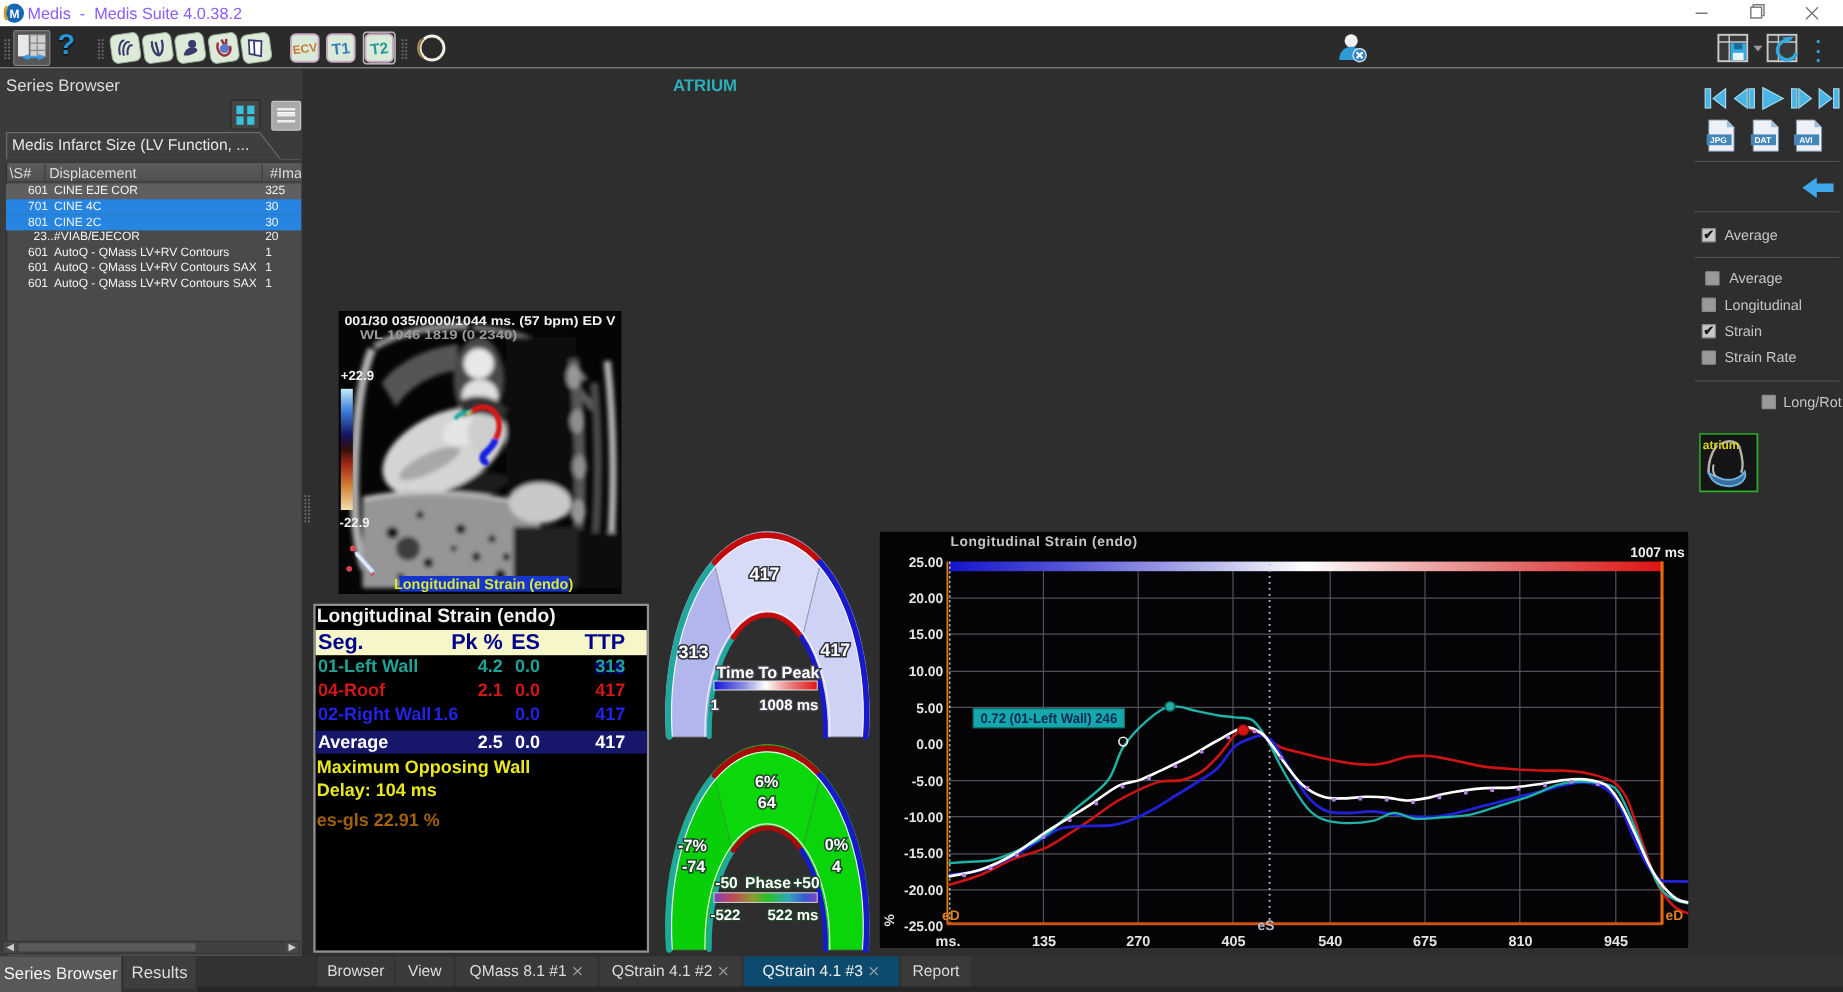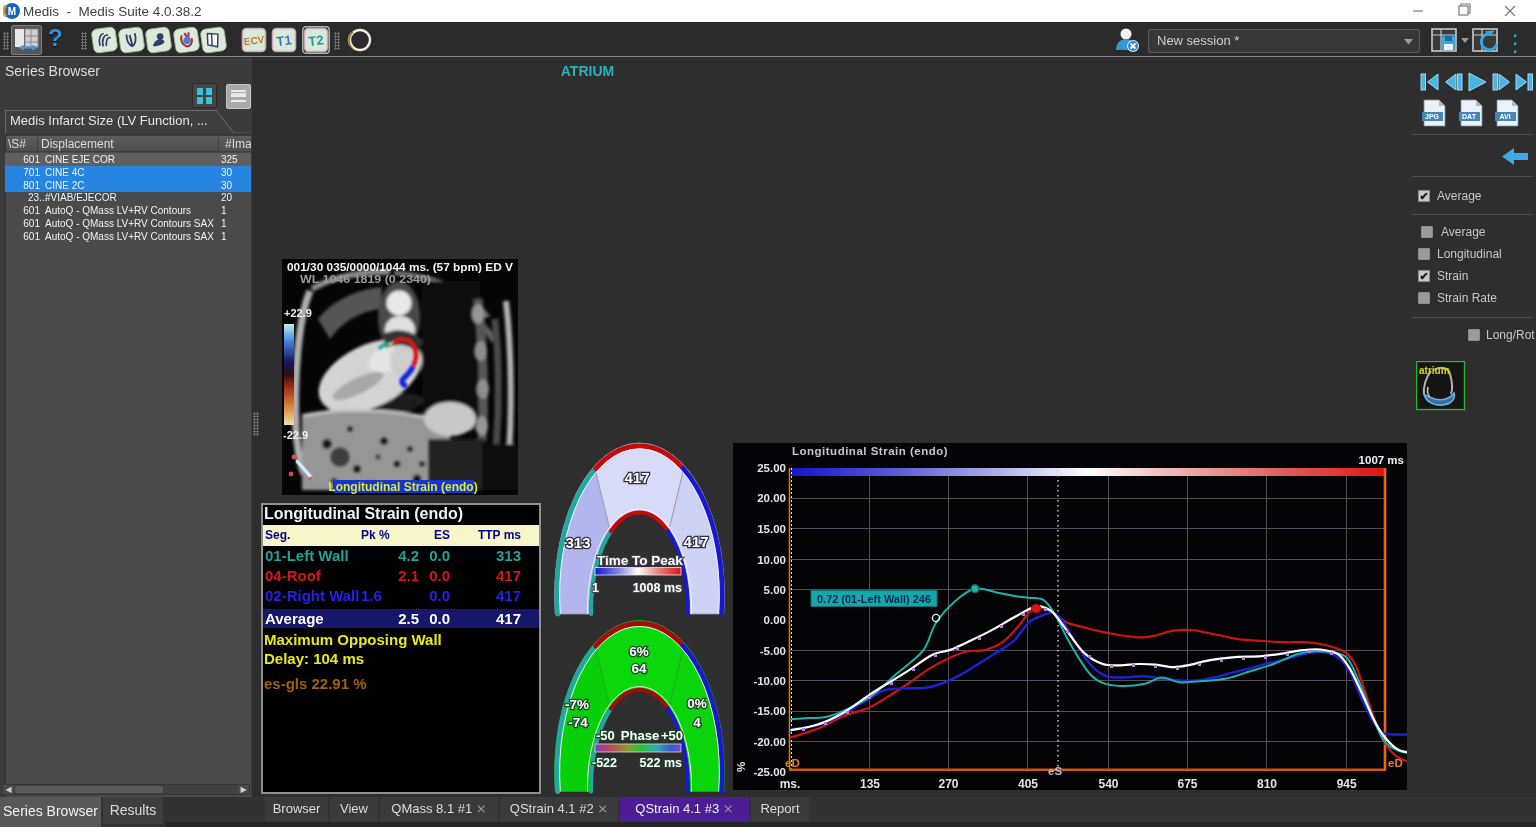--- a/index.html
+++ b/index.html
@@ -15,21 +15,21 @@
 .tab{position:absolute;top:797px;height:25px;background:#3a3a3a;color:#dcdcdc;font-size:13px;line-height:24px;text-align:center}
 </style></head>
 <body>
 
 <div id="titlebar">
  <svg class="abs" style="left:3px;top:2px" width="18" height="18" viewBox="0 0 18 18">
   <circle cx="9" cy="9" r="8" fill="#1766b4"></circle>
   <path d="M3,14.5 A8,8 0 0 1 3,3.5" stroke="#c9a227" stroke-width="2.6" fill="none"></path>
   <text x="9" y="12.6" font-size="10" font-weight="bold" fill="#fff" text-anchor="middle">M</text>
  </svg>
- <div class="abs" style="left:23px;top:4px;font-size:13.5px;color:#404040">Medis&nbsp;&nbsp;-&nbsp;&nbsp;Medis Suite 4.0.38.2</div>
+ <div class="abs" style="left:23px;top:4px;font-size:13.5px;color:#8b5cf6">Medis&nbsp;&nbsp;-&nbsp;&nbsp;Medis Suite 4.0.38.2</div>
  <svg class="abs" style="left:1406px;top:0" width="130" height="22" viewBox="0 0 130 22">
   <g stroke="#7a7a7a" stroke-width="1.2" fill="none">
    <path d="M7,11 h10"></path>
    <rect x="53" y="6" width="9" height="9"></rect>
         <path d="M55,6 v-2 h9 v9 h-2"></path>
    <path d="M99,6 l10,10 M109,6 l-10,10"></path>
   </g>
  </svg>
 </div>
 
@@ -97,25 +97,20 @@
       <path d="M6,7 A10.5,10.5 0 0 0 6,21" stroke="#b89b4e" stroke-width="1.4" fill="none"></path>
       <path d="M8,6 A11.5,11.5 0 0 0 8,23" stroke="#8a7339" stroke-width="1.2" fill="none"></path>
     </svg>
  <svg class="abs" style="left:1114px;top:4px" width="28" height="28" viewBox="0 0 28 28">
   <circle cx="12" cy="8" r="5.5" fill="#f2f2f2"></circle>
   <path d="M2,24 C2,15 9,13 12,13 C15,13 22,15 22,24 Z" fill="#2e9ad8"></path>
   <circle cx="19" cy="20" r="6" fill="#eaeaea"></circle>
       <circle cx="19" cy="20" r="5" fill="#2e86c8"></circle>
   <path d="M16.5,17.5 l5,5 M21.5,17.5 l-5,5" stroke="#fff" stroke-width="1.8"></path>
  </svg>
- <div class="abs" style="left:1148px;top:7px;width:272px;height:24px;background:#383838;border:1px solid #5a5a5a;border-radius:2px;color:#cfcfcf;font-size:13px;line-height:22px;padding-left:8px">New session *
-   <svg class="abs" style="right:6px;top:9px" width="9" height="6" viewBox="0 0 9 6">
-        <path d="M0,0 L9,0 L4.5,5.5 Z" fill="#9a9a9a"></path>
-      </svg>
- </div>
  <svg class="abs" style="left:1430px;top:4px" width="28" height="28" viewBox="0 0 28 28">
   <rect x="2" y="3" width="24" height="22" fill="#3a3a3a" stroke="#c9c9c9" stroke-width="1.6"></rect>
   <path d="M2,9 h24 M11,3 v22" stroke="#c9c9c9" stroke-width="1.2"></path>
   <rect x="12" y="10" width="13" height="14" rx="1" fill="#35a8e0"></rect>
   <rect x="15" y="10" width="7" height="5" fill="#1a6a96"></rect>
       <rect x="14" y="18" width="9" height="6" fill="#e8f4fa"></rect>
  </svg>
  <svg class="abs" style="left:1461px;top:16px" width="8" height="5" viewBox="0 0 8 5">
       <path d="M0,0 L8,0 L4,5 Z" fill="#9a9a9a"></path>
     </svg>
@@ -286,23 +281,23 @@
  <path d="M15,202 L29,218" stroke="#bcd2ea" stroke-width="4"></path>
     <path d="M14,201 L28,217" stroke="#f4f8fc" stroke-width="1.2"></path>
  <rect x="51" y="221" width="141" height="13" fill="#1535cc"></rect>
  <text x="121" y="231.5" font-size="12" font-weight="bold" fill="#d8e838" text-anchor="middle">Longitudinal Strain (endo)</text>
  <text x="5" y="12" font-size="10.5" font-weight="bold" fill="#f2f2f2" textLength="226" lengthAdjust="spacingAndGlyphs">001/30  035/0000/1044 ms.  (57 bpm)  ED V</text>
  <text x="18" y="23.5" font-size="10.5" font-weight="bold" fill="#9a9a9a" textLength="131" lengthAdjust="spacingAndGlyphs">WL 1046 1819  (0 2340)</text>
 </svg>
 
 <div class="abs" style="left:261px;top:503px;width:280px;height:291px;background:#000;border:2px solid #8f8f8f;font-weight:bold">
  <div class="abs" style="left:1px;top:0px;color:#f2f2f2;font-size:16px">Longitudinal Strain (endo)</div>
- <div class="abs" style="left:0;top:20px;width:276px;height:21px;background:#f6f6c8;color:#00008c;font-size:12px;line-height:21px">
+ <div class="abs" style="left:0;top:20px;width:276px;height:21px;background:#f6f6c8;color:#00008c;font-size:18px;line-height:21px">
   <span class="abs" style="left:2px">Seg.</span>
-      <span class="abs" style="left:98px;width:58px;">Pk %</span>
+      <span class="abs" style="left:98px;width:58px;text-align:right">Pk %</span>
       <span class="abs" style="left:160px;width:27px;text-align:right">ES</span>
       <span class="abs" style="left:196px;width:62px;text-align:right">TTP ms</span>
  </div>
  <div class="abs" style="left:0;top:41px;width:276px;height:20px;color:#1fa396;font-size:15px;line-height:20px">
   <span class="abs" style="left:2px">01-Left Wall</span>
       <span class="abs" style="left:98px;width:58px;text-align:right">4.2</span>
       <span class="abs" style="left:160px;width:27px;text-align:right">0.0</span>
       <span class="abs" style="left:196px;width:62px;text-align:right">313</span>
  </div>
  <div class="abs" style="left:0;top:61px;width:276px;height:20px;color:#d01818;font-size:15px;line-height:20px">
@@ -544,14 +539,14 @@
 </svg>
 
 <div id="bottombar"></div>
 <div class="abs" style="left:165px;top:822px;width:1371px;height:5px;background:#262626"></div>
 <div class="tab" style="left:0;width:101px;height:30px;line-height:28px;background:#585858;color:#f2f2f2;font-size:14px">Series Browser</div>
 <div class="tab" style="left:103px;width:60px;height:27px;line-height:26px;background:#3e3e3e;font-size:14px">Results</div>
 <div class="tab" style="left:265px;width:63px">Browser</div>
 <div class="tab" style="left:330px;width:48px">View</div>
 <div class="tab" style="left:380px;width:118px">QMass 8.1 #1 <span style="color:#9a9a9a">⨯</span></div>
 <div class="tab" style="left:500px;width:118px">QStrain 4.1 #2 <span style="color:#9a9a9a">⨯</span></div>
-<div class="tab" style="left:620px;width:129px;background:#4c1d95;color:#f0f0f0">QStrain 4.1 #3 <span style="color:#9a9a9a">⨯</span></div>
+<div class="tab" style="left:620px;width:129px;background:#0c4a6e;color:#f0f0f0">QStrain 4.1 #3 <span style="color:#9a9a9a">⨯</span></div>
 <div class="tab" style="left:751px;width:58px">Report</div>
 
 </body></html>

